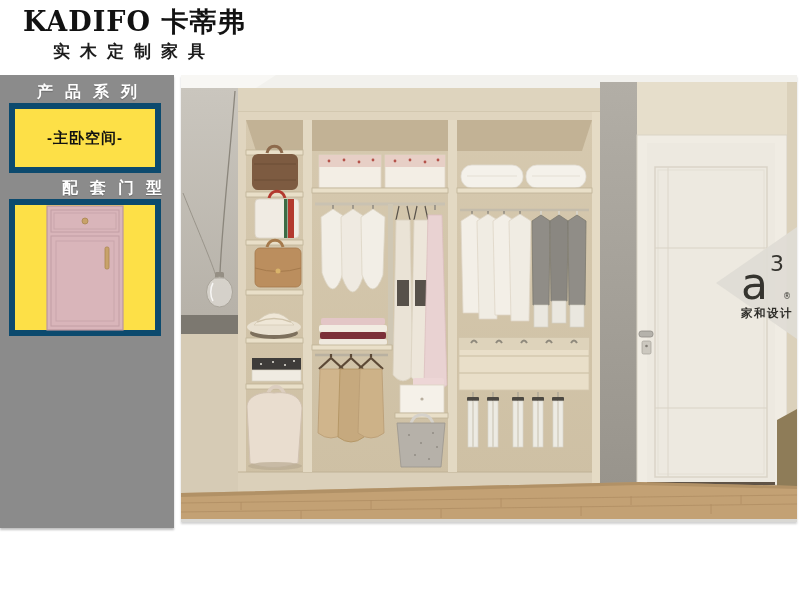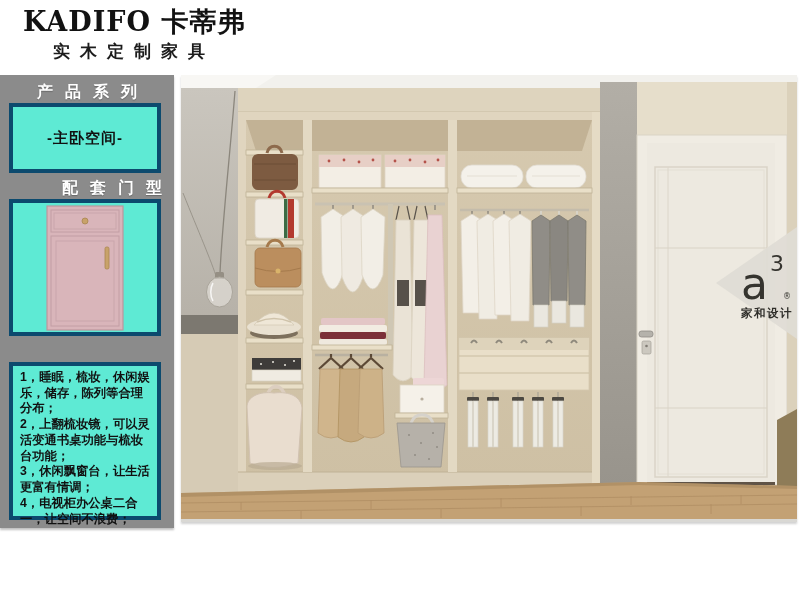--- a/index.html
+++ b/index.html
@@ -26,22 +26,22 @@
   .side-heading{
     position:absolute;left:0;width:174px;text-align:center;
     color:#ffffff;font-size:16px;font-weight:bold;
     letter-spacing:12px;padding-left:12px;box-sizing:border-box;
     text-shadow:0 1px 1px rgba(0,0,0,.25);
   }
   .h-series{top:7px;}
   .h-door{top:103px;text-align:right;}
   .h-points{top:266px;}
   .gold-box{
-    position:absolute;left:9px;width:152px;background:#5eead4;
-    border:4px solid #0c4a6e;box-sizing:border-box;
+    position:absolute;left:9px;width:152px;background:#fde047;
+    border:6px solid #0c4a6e;box-sizing:border-box;
   }
   .box-series{top:28px;height:70px;display:flex;align-items:center;justify-content:center;}
   .series-value{font-size:15px;font-weight:bold;color:#111;letter-spacing:1px;}
   .box-door{top:124px;height:137px;display:flex;align-items:center;justify-content:center;}
   .box-points{top:287px;height:158px;padding:4px 7px;}
   .points-text{font-size:12.3px;font-weight:bold;color:#111;line-height:1.28;text-align:left;}
   
   .photo{
     position:absolute;left:181px;top:75px;width:616px;height:447px;
     box-shadow:0 2px 2px rgba(0,0,0,.18);
@@ -71,26 +71,20 @@
         <circle cx="39" cy="16" r="3" fill="#c8a26a" stroke="#a98650" stroke-width="0.8"></circle>
       </g>
       <g>
         <rect x="5" y="31" width="68" height="90" fill="#d9b5ba" stroke="#c29ea4" stroke-width="1"></rect>
         <rect x="10" y="36" width="58" height="80" fill="none" stroke="#c9a6ab" stroke-width="1"></rect>
         <rect x="59" y="42" width="4" height="22" rx="1.5" fill="#c8a26a" stroke="#a98650" stroke-width="0.8"></rect>
       </g>
     </svg>
   </div>
 
-  <div class="gold-box box-points">
-    <div class="points-text">1，睡眠，梳妆，休闲娱乐，储存，陈列等合理分布；</div>
-    <div class="points-text">2，上翻梳妆镜，可以灵活变通书桌功能与梳妆台功能；</div>
-    <div class="points-text">3，休闲飘窗台，让生活更富有情调；</div>
-    <div class="points-text">4，电视柜办公桌二合一，让空间不浪费；</div>
-  </div>
 </div>
 
 <div class="photo">
 <svg width="616" height="447" viewBox="0 0 616 447">
   <defs>
     <linearGradient id="gLeftWall" x1="0" y1="0" x2="0" y2="1">
       <stop offset="0" stop-color="#cac6be"></stop>
           <stop offset="1" stop-color="#b5b0a7"></stop>
     </linearGradient>
     <linearGradient id="gStrip" x1="0" y1="0" x2="0" y2="1">

